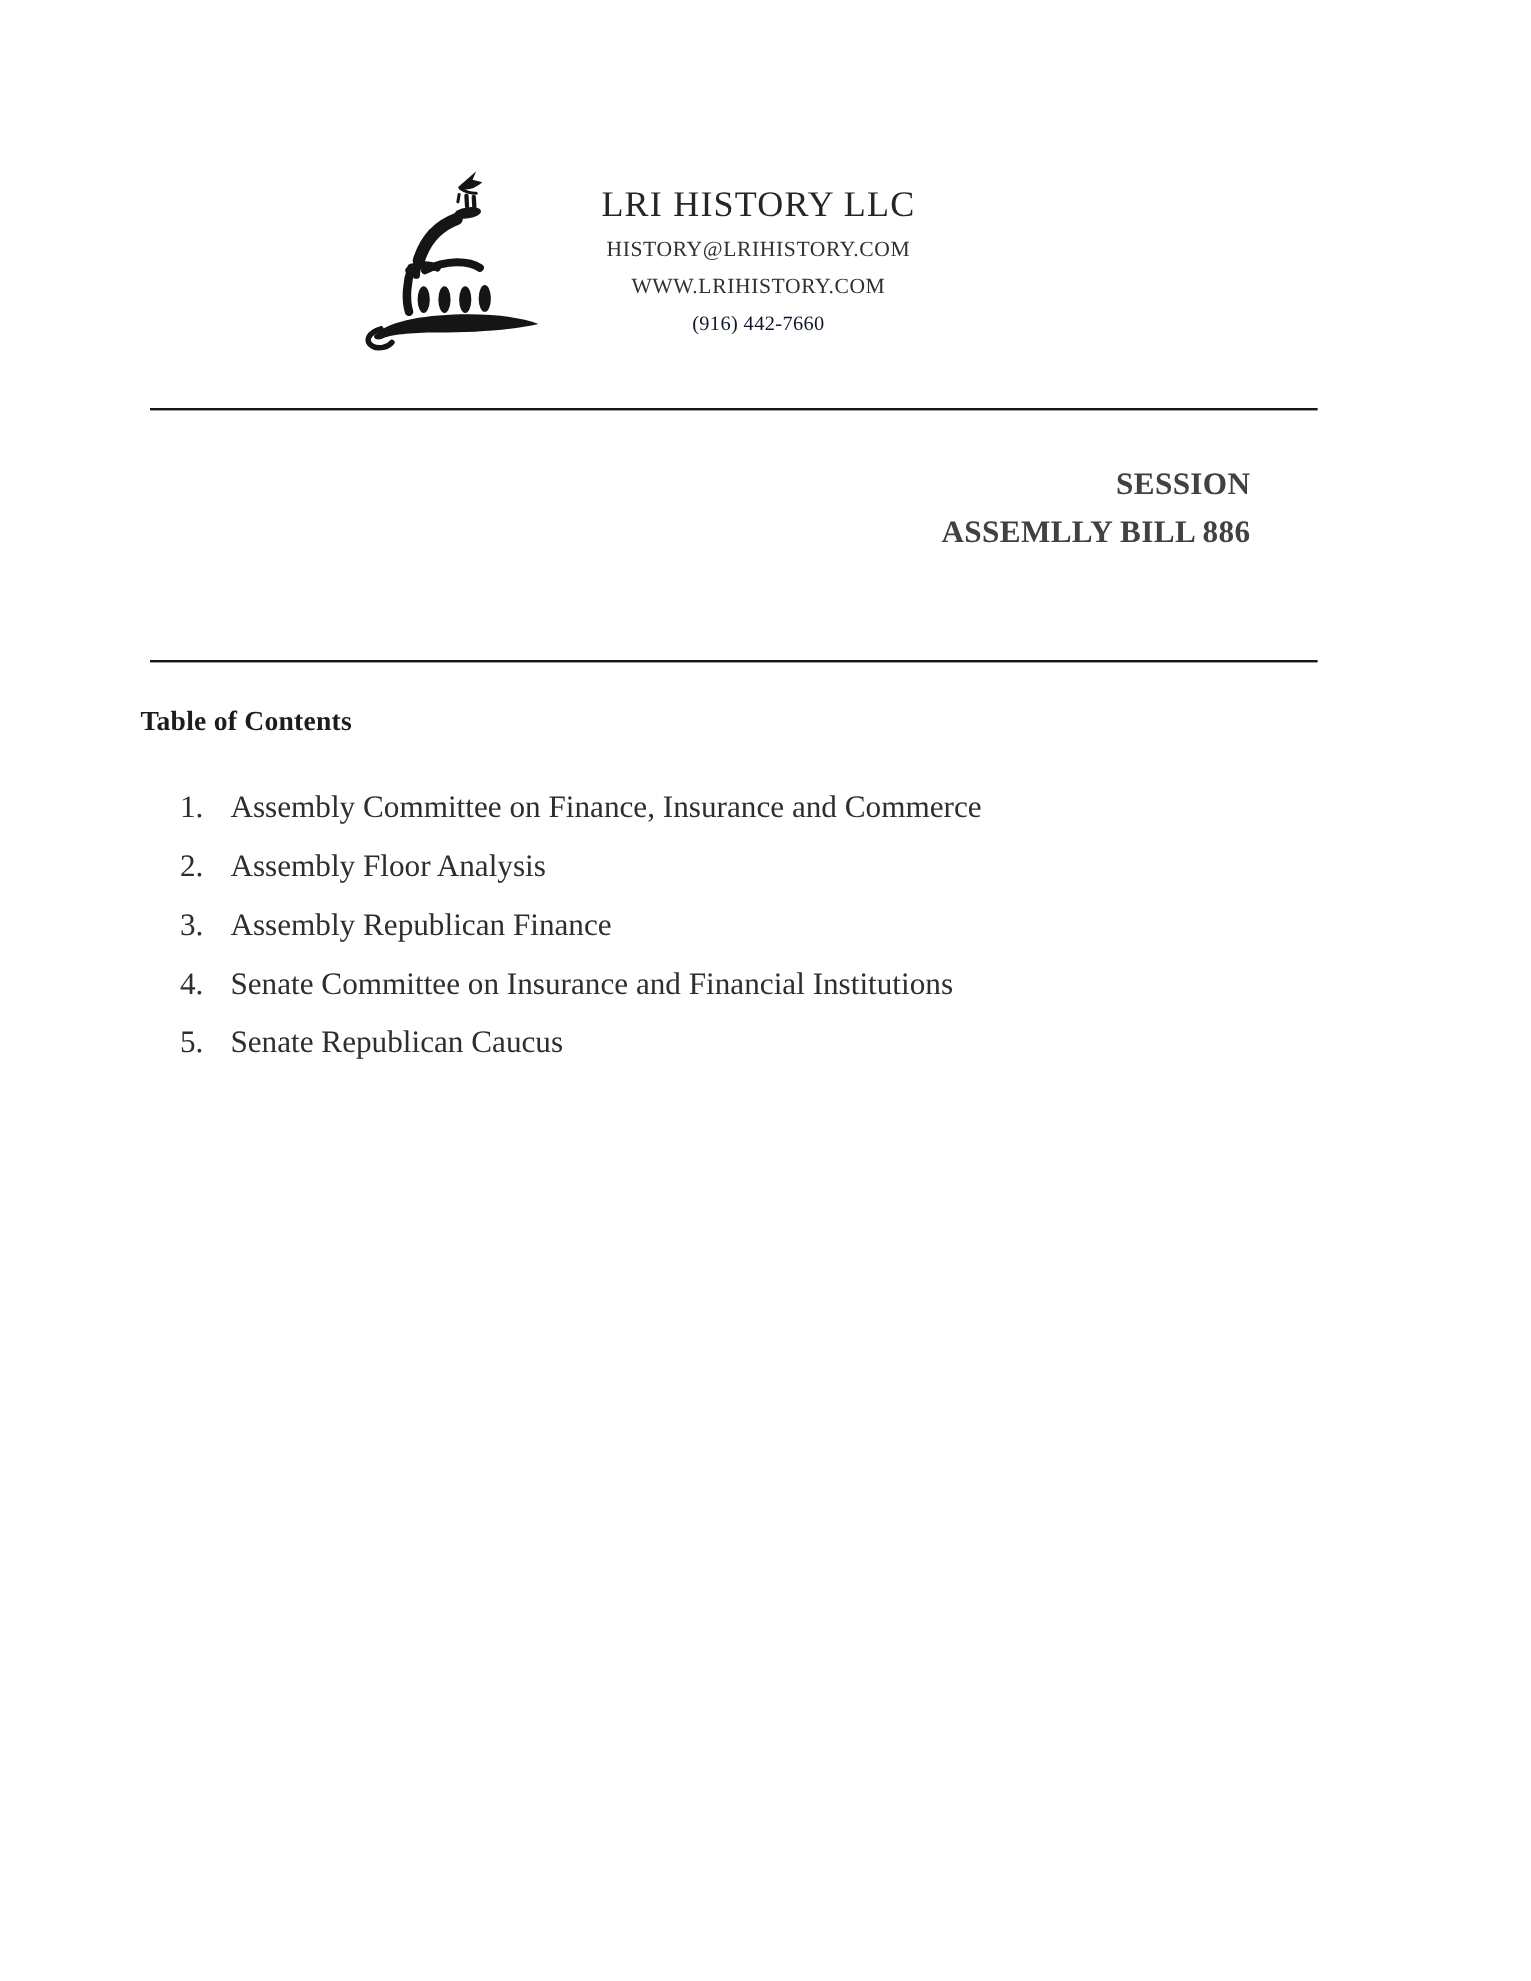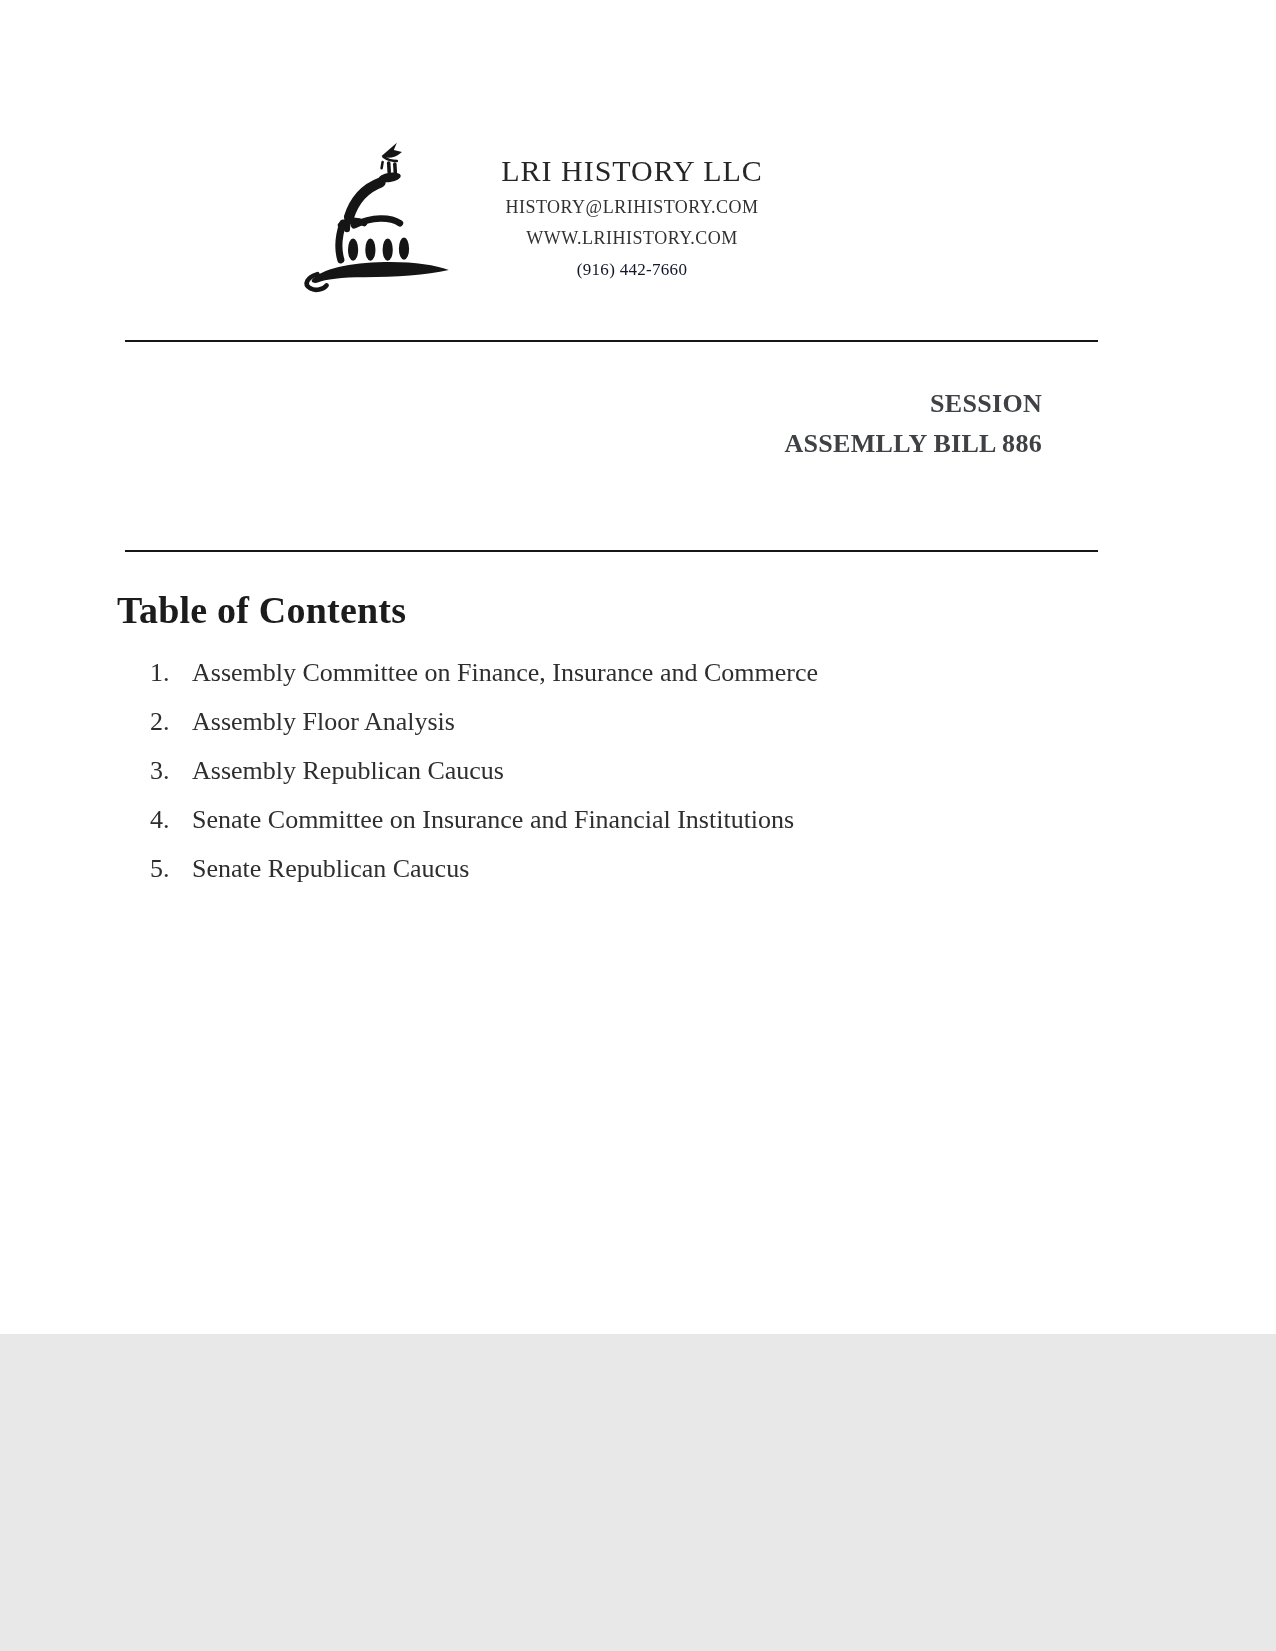--- a/index.html
+++ b/index.html
@@ -3,21 +3,21 @@
 <meta charset="utf-8">
 <style>
   html, body {
     margin: 0;
     padding: 0;
     background: #e8e8e8;
   }
   .page {
     position: relative;
     width: 1276px;
-    height: 1334px;
+    height: 1651px;
     margin: 0 auto;
     background: #ffffff;
     font-family: "Liberation Serif", "DejaVu Serif", serif;
     overflow: hidden;
   }
 
   
   .logo {
     position: absolute;
     left: 293px;
@@ -78,21 +78,21 @@
     color: #3f4145;
     letter-spacing: 0.3px;
   }
   .case-line { white-space: pre; }
 
   
   .toc-title {
     position: absolute;
     left: 117px;
     top: 588px;
-    font-size: 38px;
+    font-size: 23px;
     font-weight: bold;
     color: #1c1c1c;
     letter-spacing: 0.2px;
   }
   .toc-list {
     position: absolute;
     left: 150px;
     top: 658px;
     margin: 0;
     padding: 0;
@@ -172,21 +172,21 @@
     <li class="toc-item">
       <span class="toc-number">1.</span>
       <span class="toc-label">Assembly Committee on Finance, Insurance and Commerce</span>
     </li>
     <li class="toc-item">
       <span class="toc-number">2.</span>
       <span class="toc-label">Assembly Floor Analysis</span>
     </li>
     <li class="toc-item">
       <span class="toc-number">3.</span>
-      <span class="toc-label">Assembly Republican Caucus</span>
+      <span class="toc-label">Assembly Republican Finance</span>
     </li>
     <li class="toc-item">
       <span class="toc-number">4.</span>
       <span class="toc-label">Senate Committee on Insurance and Financial Institutions</span>
     </li>
     <li class="toc-item">
       <span class="toc-number">5.</span>
       <span class="toc-label">Senate Republican Caucus</span>
     </li>
   </ol>

